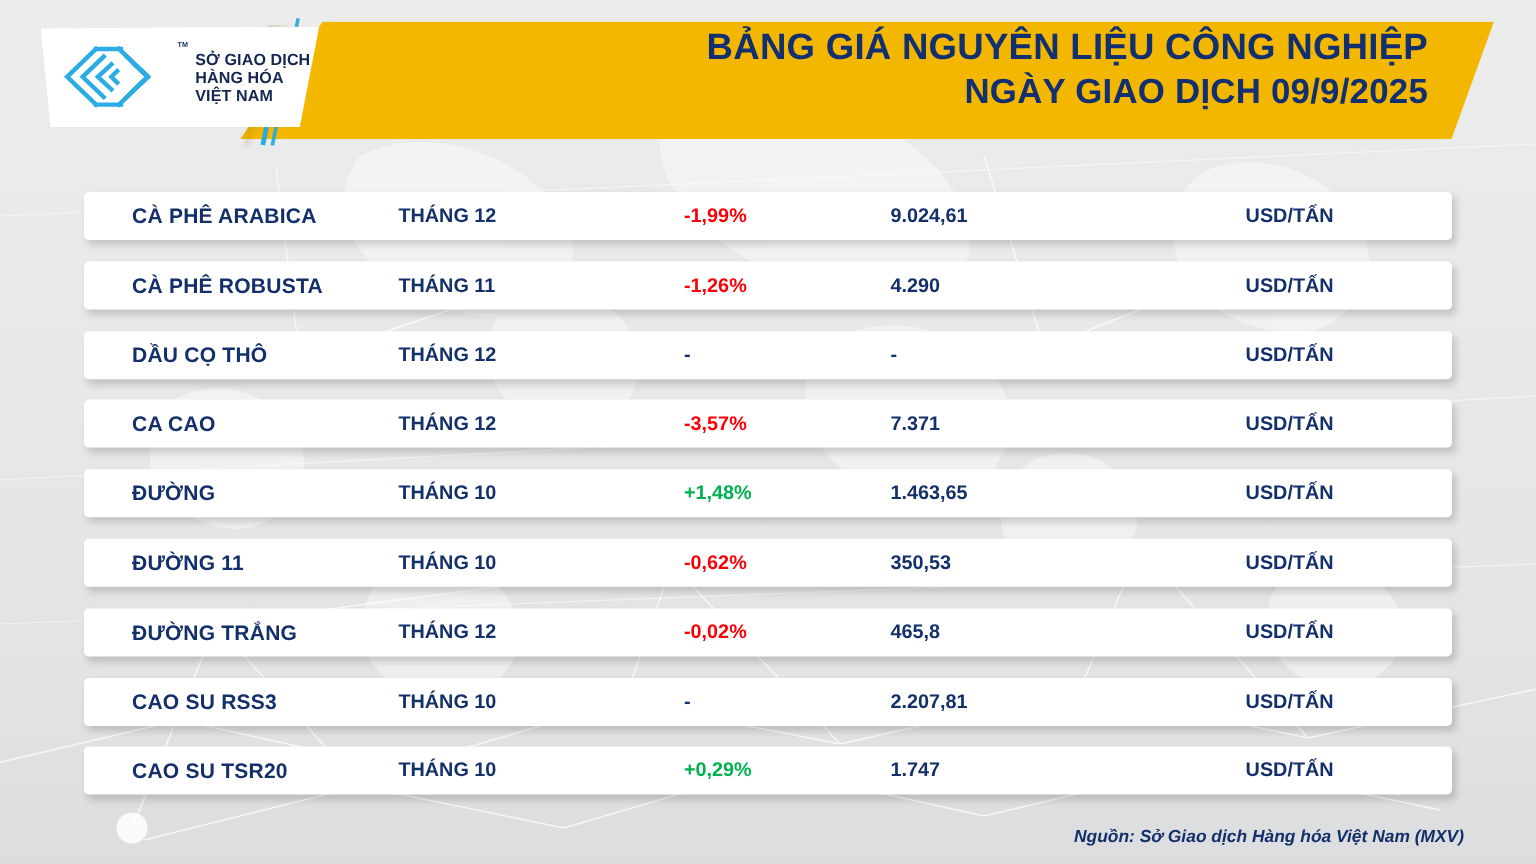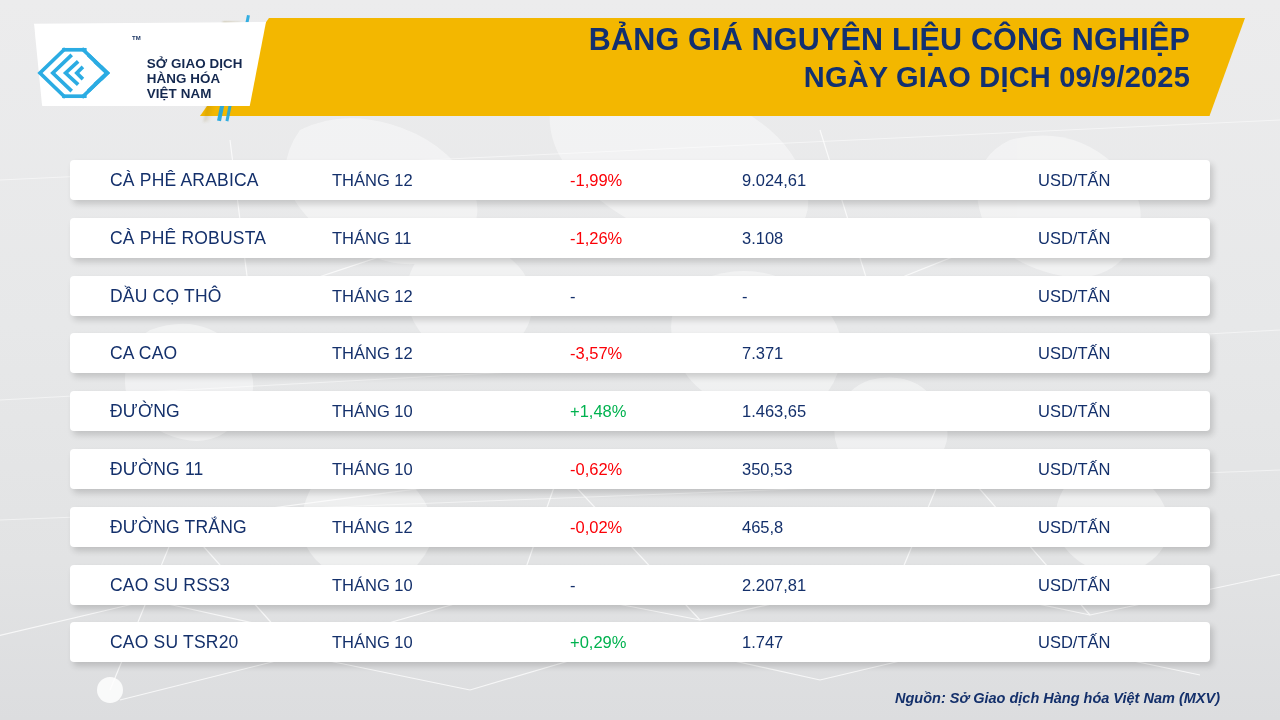--- a/index.html
+++ b/index.html
@@ -80,25 +80,25 @@
     position: absolute;
     left: 34px; top: 22px;
     width: 232px; height: 84px;
     background: #ffffff;
     clip-path: polygon(0% 2%, 100% 0%, 93% 100%, 3.5% 100%);
     box-shadow: 3px 4px 7px rgba(0,0,0,0.18);
     z-index: 3;
   }
   .logo-inner {
     position: absolute;
-    left: 32px; top: 27px;
+    left: 48px; top: 27px;
     width: 210px; height: 74px;
     z-index: 4;
     display: flex;
-    align-items: flex-end;
+    align-items: center;
     gap: 8px;
   }
   .logo-mark { width: 96px; height: 56px; flex: 0 0 auto; }
   .logo-tm {
     font-size: 6px;
     color: #16305f;
     align-self: flex-start;
     margin-top: 8px;
     margin-left: -4px;
     font-weight: 700;
@@ -146,21 +146,21 @@
     border-radius: 4px;
     box-shadow: 3px 4px 6px rgba(0,0,0,0.16);
     display: block;
   }
   .row:last-child { margin-bottom: 0; }
   .cell {
     position: absolute;
     top: 0;
     height: 40px;
     line-height: 40px;
-    font-weight: 400;
+    font-weight: 700;
     white-space: nowrap;
   }
   .c-name  { left: 40px;  font-size: 17.5px; color: #14306b; letter-spacing: .2px; }
   .c-month { left: 262px; width: 200px; font-size: 16.5px; color: #14306b; }
   .c-chg   { left: 500px; width: 230px; font-size: 16.5px; }
   .c-price { left: 672px; width: 240px; text-align: left; font-size: 16.5px; color: #14306b; }
   .c-unit  { left: 968px; font-size: 16.5px; color: #14306b; }
   .up   { color: #00b24f; }
   .down { color: #fb0007; }
   .flat { color: #14306b; }
@@ -260,21 +260,21 @@
       <div class="cell c-name">CÀ PHÊ ARABICA</div>
       <div class="cell c-month">THÁNG 12</div>
       <div class="cell c-chg down">-1,99%</div>
       <div class="cell c-price">9.024,61</div>
       <div class="cell c-unit">USD/TẤN</div>
     </div>
     <div class="row">
       <div class="cell c-name">CÀ PHÊ ROBUSTA</div>
       <div class="cell c-month">THÁNG 11</div>
       <div class="cell c-chg down">-1,26%</div>
-      <div class="cell c-price">3.108</div>
+      <div class="cell c-price">4.290</div>
       <div class="cell c-unit">USD/TẤN</div>
     </div>
     <div class="row">
       <div class="cell c-name">DẦU CỌ THÔ</div>
       <div class="cell c-month">THÁNG 12</div>
       <div class="cell c-chg flat">-</div>
       <div class="cell c-price">-</div>
       <div class="cell c-unit">USD/TẤN</div>
     </div>
     <div class="row">

